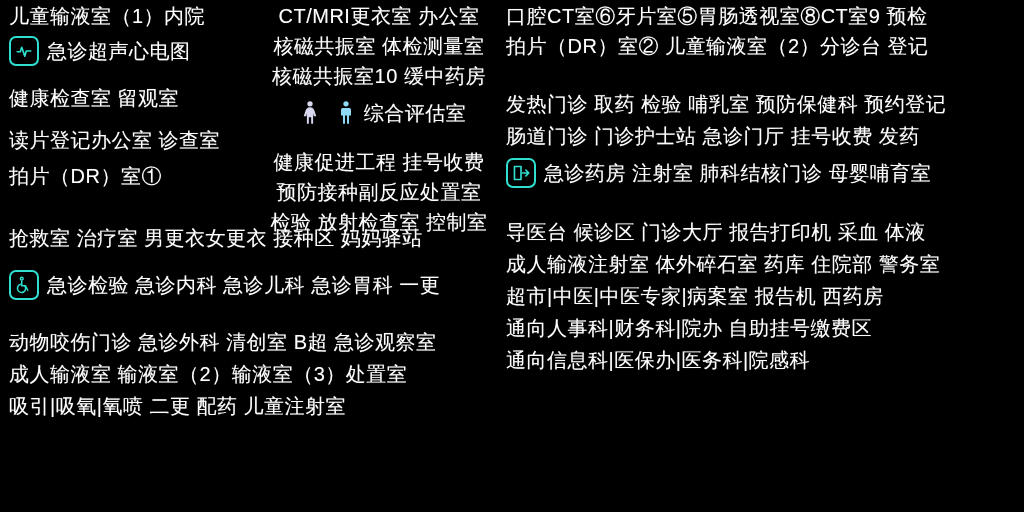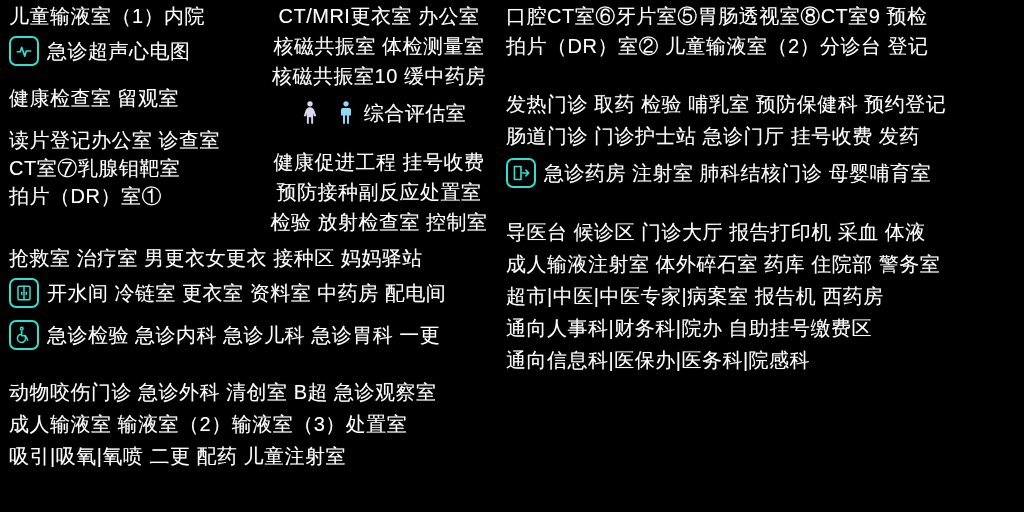--- a/index.html
+++ b/index.html
@@ -88,43 +88,29 @@
     </div>
     <div style="height:22px"></div>
     <div class="line left">
       <span class="txt">健康检查室 留观室</span>
     </div>
     <div style="height:22px"></div>
     <div class="line left">
       <span class="txt">读片登记办公室 诊查室</span>
     </div>
     <div style="height:8px"></div>
-    <div class="line left">
-      <span class="txt">CT室⑦乳腺钼靶室</span>
-    </div>
     <div style="height:8px"></div>
     <div class="line left">
       <span class="txt">拍片（DR）室①</span>
     </div>
     <div style="height:42px"></div>
     <div class="line left" style="width:500px">
       <span class="txt">抢救室 治疗室 男更衣女更衣 接种区 妈妈驿站</span>
     </div>
     <div style="height:10px"></div>
-    <div class="line left" style="width:520px">
-      <span class="badge">
-        <svg width="18" height="18" viewBox="0 0 24 24" fill="none" stroke="#2fe0d0" stroke-width="2" stroke-linecap="round">
-            <rect x="4" y="3" width="16" height="18" rx="1.5"></rect>
-            <line x1="12" y1="3" x2="12" y2="21"></line>
-            <line x1="9" y1="11" x2="9" y2="14"></line>
-            <line x1="15" y1="11" x2="15" y2="14"></line>
-          </svg>
-      </span>
-      <span class="txt">开水间 冷链室 更衣室 资料室 中药房 配电间</span>
-    </div>
     <div style="height:12px"></div>
     <div class="line left" style="width:520px">
       <span class="badge">
         <svg width="18" height="18" viewBox="0 0 24 24" fill="none" stroke="#2fe0d0" stroke-width="2" stroke-linecap="round" stroke-linejoin="round">
             <circle cx="9" cy="3.5" r="1.8"></circle>
             <path d="M9 7v6h5l3 6"></path>
             <path d="M13 13a5.5 5.5 0 1 1-5-2"></path>
           </svg>
       </span>
       <span class="txt">急诊检验 急诊内科 急诊儿科 急诊胃科 一更</span>

